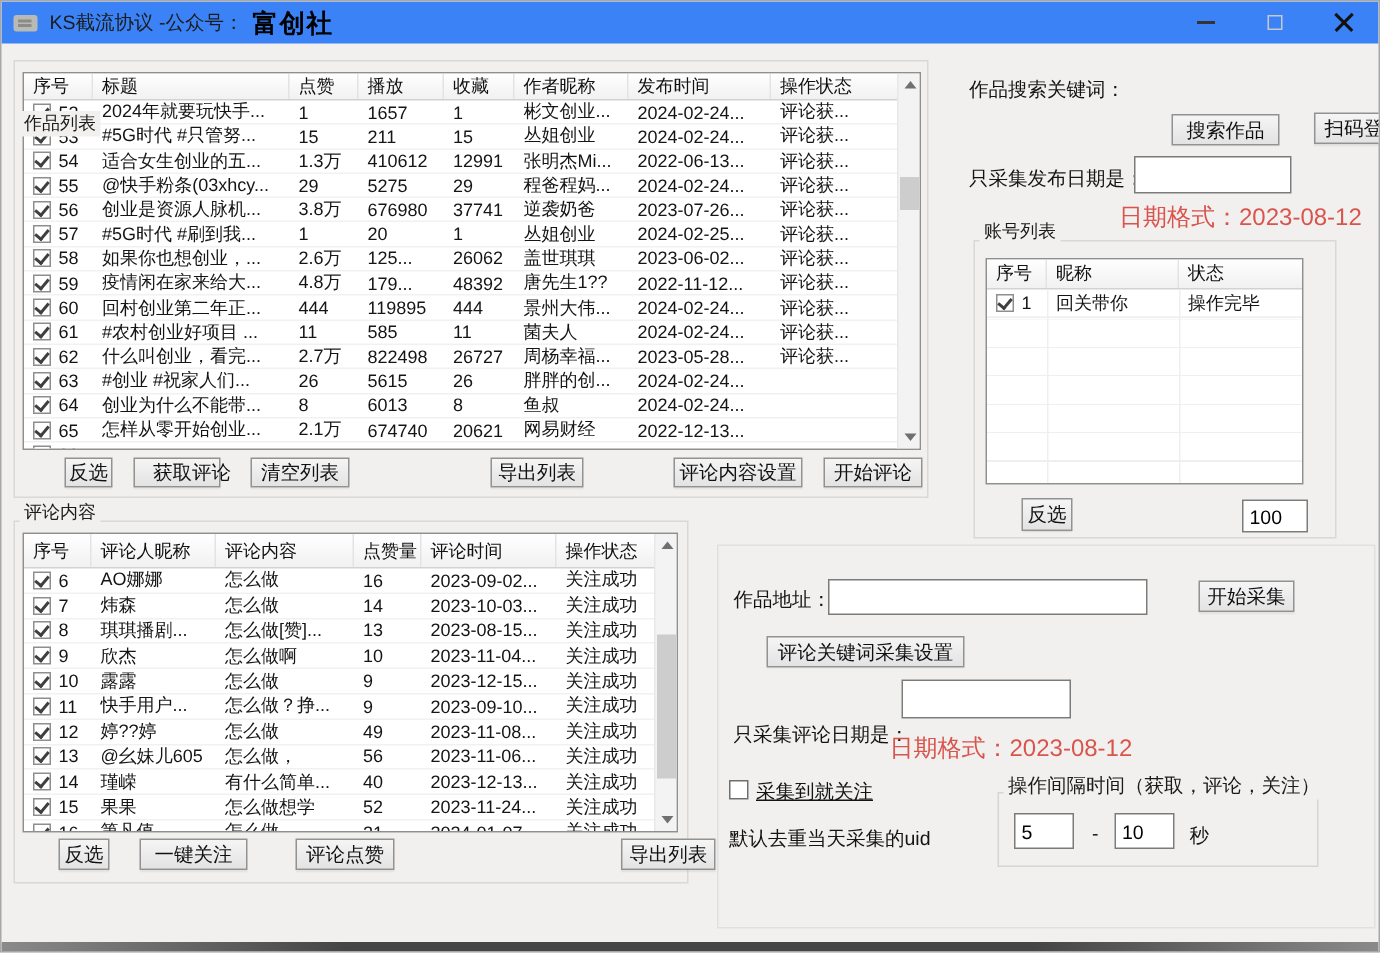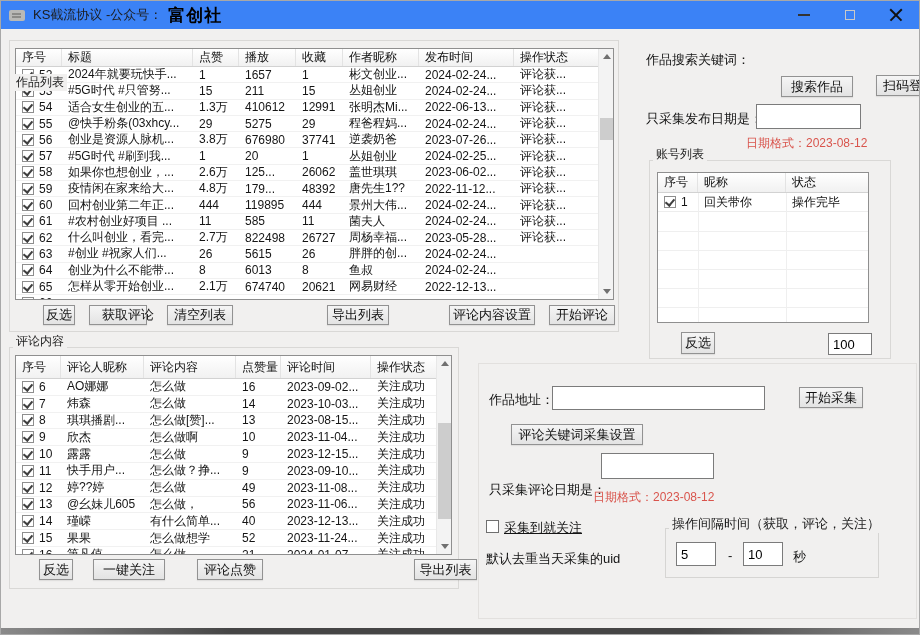--- a/index.html
+++ b/index.html
@@ -80,21 +80,21 @@
   .sb-thumb { position:absolute; left:1px; width:13px; background:#cdcdcd; }
 
   
   .btn { position:absolute; background:linear-gradient(#f5f5f5,#e3e3e3); border:1px solid #929292;
          font-size:13px; color:#111; display:flex; align-items:center; justify-content:center;
          white-space:nowrap; box-shadow:0 1px 1px rgba(0,0,0,.07);margin-left:28px; }
   .textbox { position:absolute; background:#fff; border:1px solid #7b7b7b; font-size:13px;
              color:#000; display:flex; align-items:center; padding-left:4px; white-space:nowrap; }
   .caret { width:1px; height:14px; background:#000; margin-left:1px; }
   .lbl { position:absolute; font-size:13px; color:#141414; white-space:nowrap; }
-  .hint { position:absolute; font-size:12px; white-space:nowrap; }
+  .hint { position:absolute; font-size:16px; white-space:nowrap; }
   .cb-standalone { position:absolute; width:13px; height:13px; border:1px solid #6f6f6f; background:#fff; }
 
   .bottom-shadow { position:absolute; left:0; bottom:0; width:100%; height:6px;
      background:linear-gradient(to right,#8a8a8a,#454545 25%,#454545 75%,#8a8a8a); }
 </style>
 </head>
 <body>
 
 <div class="window">
 

